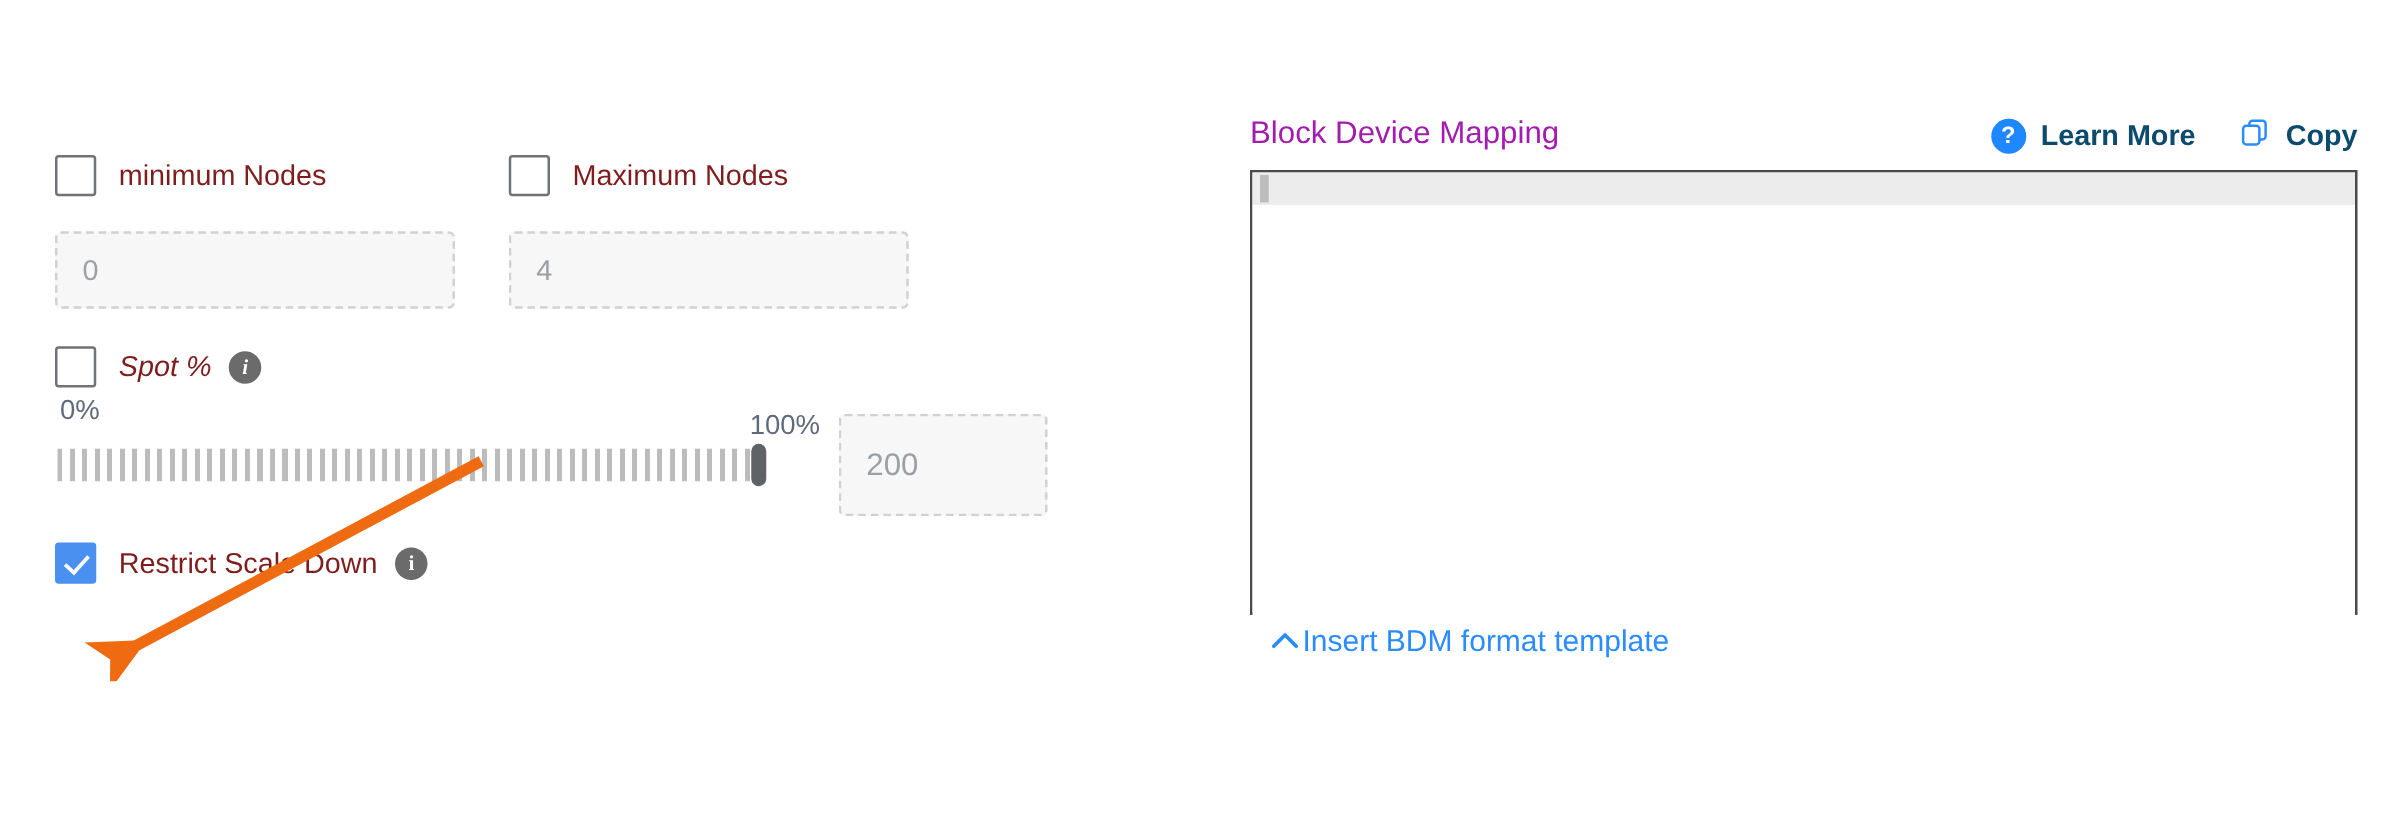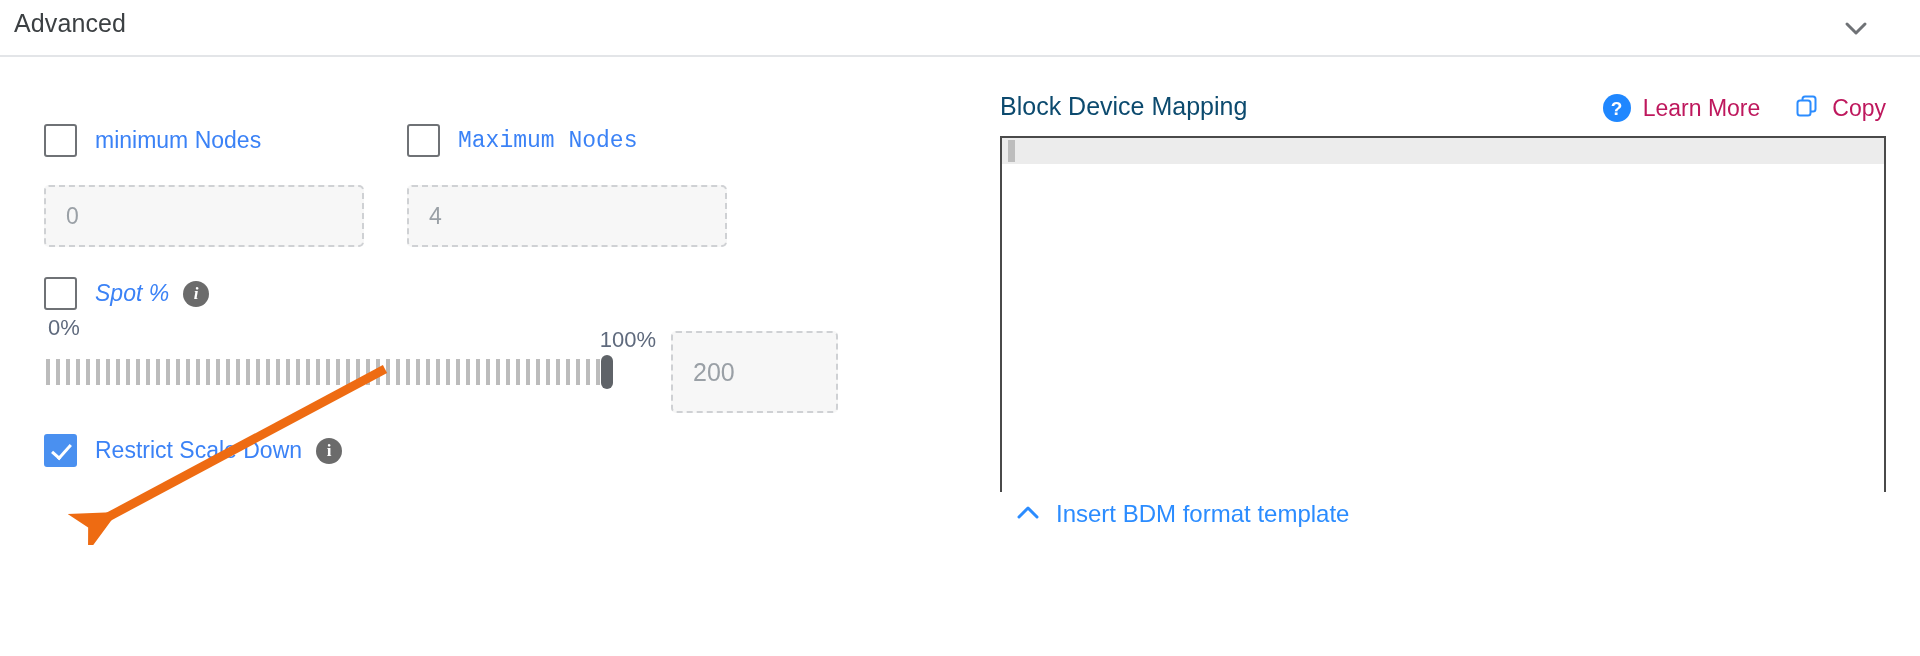--- a/index.html
+++ b/index.html
@@ -42,21 +42,21 @@
   .left-col {
     position: absolute;
     left: 44px; top: 110px;
     width: 860px;
   }
 
   .field-row {
     position: absolute;
   }
   .cb-minnodes { left: 0px;   top: 14px; }
-  .cb-maxnodes { left: 363px; top: 14px; font-family: Liberation Mono, monospace; }
+  .cb-maxnodes { left: 363px; top: 14px; }
 
   .checkbox-line {
     display: flex;
     align-items: center;
   }
   .cbox {
     width: 33px; height: 33px;
     border: 2.5px solid #6f7276;
     border-radius: 3px;
     background: #ffffff;
@@ -73,21 +73,21 @@
     position: absolute;
     left: 10px; top: 4px;
     width: 8px; height: 16px;
     border: solid #ffffff;
     border-width: 0 3.4px 3.4px 0;
     transform: rotate(42deg);
   }
   .cb-label {
     margin-left: 18px;
     font-size: 23px;
-    color: #3b82f6;
+    color: #7f1d1d;
     white-space: nowrap;
   }
 
   .info-icon {
     width: 26px; height: 26px;
     border-radius: 50%;
     background: #6b6b6b;
     color: #ffffff;
     font-size: 17px;
     font-weight: bold;
@@ -166,21 +166,21 @@
     width: 886px;
   }
   .bdm-head {
     position: relative;
     height: 40px;
   }
   .bdm-title {
     position: absolute;
     left: 0; top: 0;
     font-size: 25px;
-    color: #0c4a6e;
+    color: #a21caf;
     white-space: nowrap;
   }
   .bdm-actions {
     position: absolute;
     right: 0; top: 1px;
     display: flex;
     align-items: center;
     gap: 12px;
   }
   .help-badge {
@@ -191,23 +191,24 @@
     font-size: 19px;
     font-weight: bold;
     display: inline-flex;
     align-items: center;
     justify-content: center;
     cursor: pointer;
     line-height: 1;
   }
   .blue-link {
     font-size: 23px;
-    color: #be185d;
-    white-space: nowrap;
-    cursor: pointer;
+    color: #0c4a6e;
+    white-space: nowrap;
+    cursor: pointer;
+    font-weight: bold;
   }
   .copy-icon { margin-left: 22px; cursor: pointer; }
 
   .bdm-editor {
     position: absolute;
     left: 0; top: 44px;
     width: 886px; height: 356px;
     border: 2px solid #4a4a4a;
     background: #ffffff;
   }
@@ -234,21 +235,20 @@
     padding: 4px 8px;
     overflow: hidden;
     white-space: pre;
   }
 
   .insert-template {
     position: absolute;
     left: 14px; top: 408px;
     display: flex;
     align-items: center;
-    gap: 14px;
     cursor: pointer;
   }
   .insert-template .link-text {
     font-size: 24px;
     color: #2b8cff;
     white-space: nowrap;
   }
 
   
   .annot-arrow {
@@ -256,28 +256,20 @@
     left: 60px; top: 355px;
     width: 360px; height: 190px;
     pointer-events: none;
   }
 </style>
 </head>
 <body>
 
 <div id="page">
 
-  <div class="section-header">
-    <div class="section-title">Advanced</div>
-    <div class="collapse-chevron">
-      <svg width="36" height="36" viewBox="0 0 36 36" aria-hidden="true">
-        <polyline points="9,14 18,23 27,14" fill="none" stroke="#6f7276" stroke-width="3" stroke-linecap="round" stroke-linejoin="round"></polyline>
-      </svg>
-    </div>
-  </div>
 
   <div class="left-col">
 
     <div class="field-row cb-minnodes">
       <div class="checkbox-line">
         <div class="cbox"></div>
         <div class="cb-label">minimum Nodes</div>
       </div>
     </div>
 

